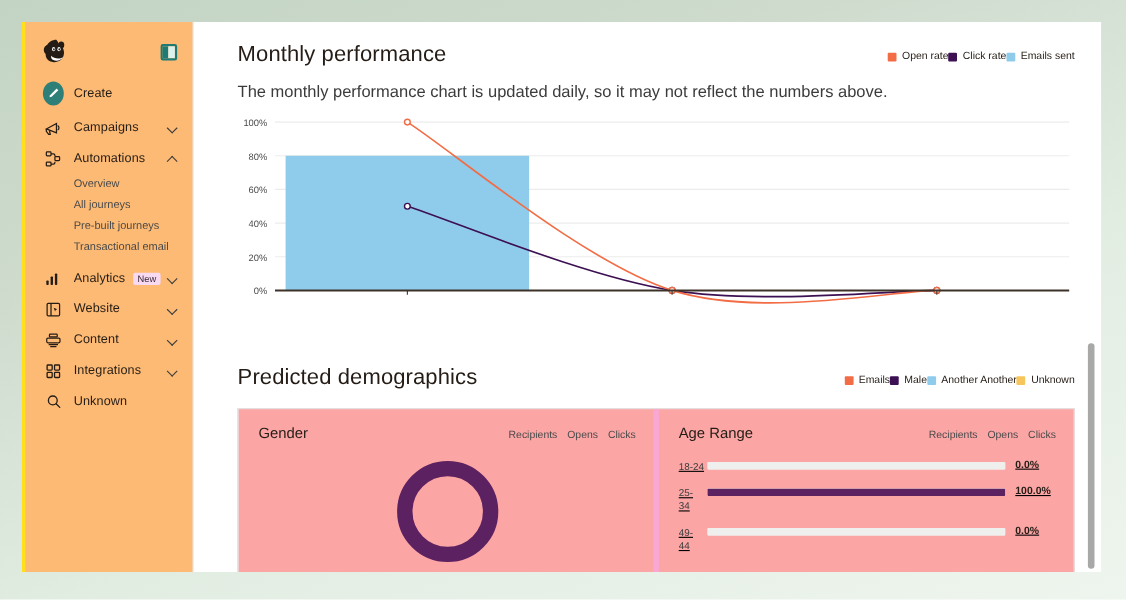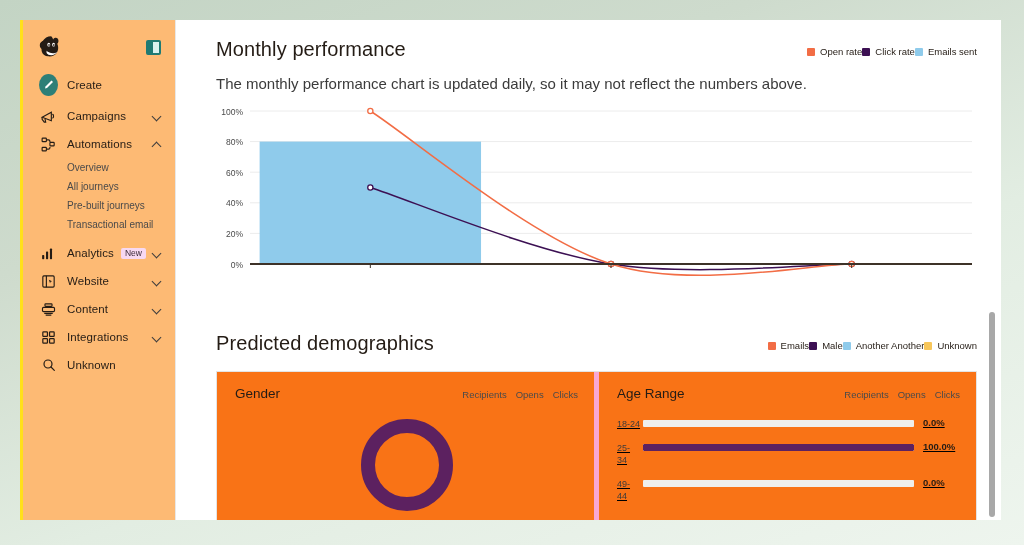--- a/index.html
+++ b/index.html
@@ -156,21 +156,21 @@
   #perf-chart-wrap { margin-top: 10px; position: relative; height: 180px; }
   #perf-chart { display: block; }
 
   
   #demographics { margin-top: 50px; }
 
   .cards {
     display: flex;
     margin-top: 16px;
     border: 1px solid #e4e4e4;
-    background: #f97316;
+    background: #fca5a5;
     height: 160px;
     overflow: hidden;
   }
   .card {
     flex: 1 1 0;
     padding: 14px 16px 0 18px;
     position: relative;
   }
   .card + .card { border-left: 5px solid #f9a8d4; }
 

